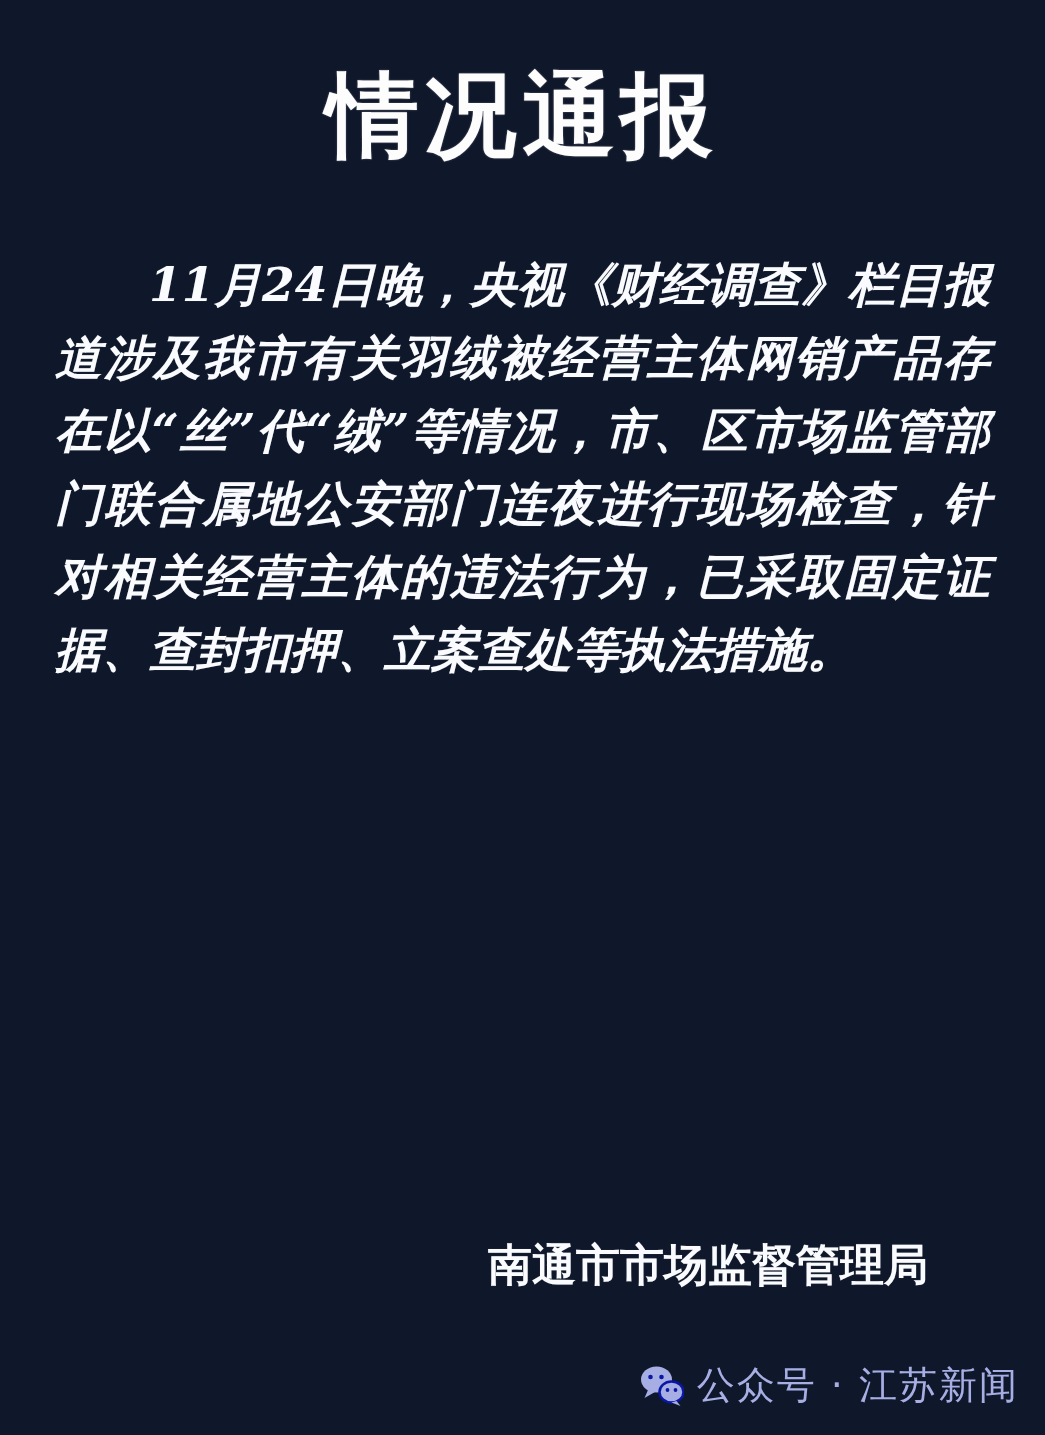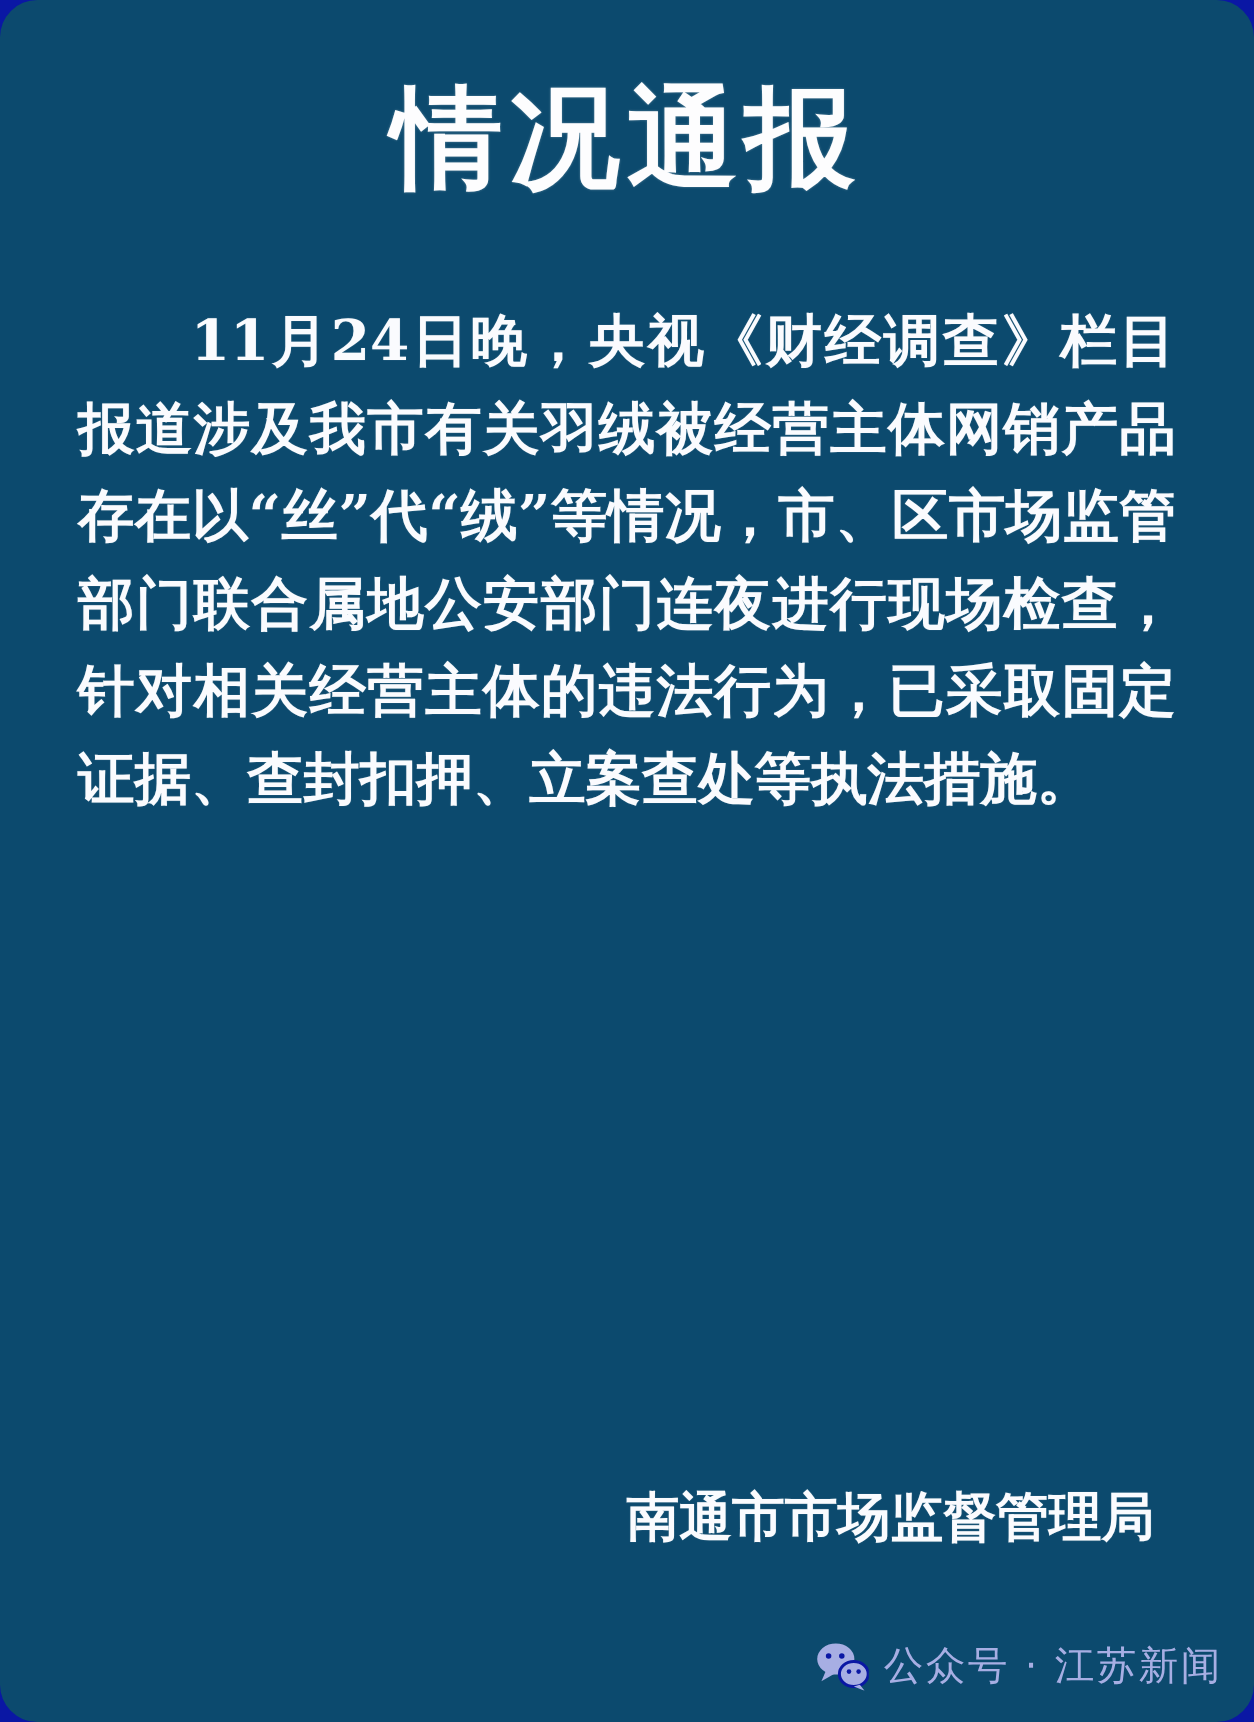--- a/index.html
+++ b/index.html
@@ -8,24 +8,23 @@
   }
   body {
     width: 1045px;
     height: 1435px;
     background: #0A17A4;
   }
   .page {
     position: relative;
     width: 1045px;
     height: 1435px;
-    background: #0c4a6e;
+    background: #0f172a;
     overflow: hidden;
     font-family: "DejaVu Serif", serif;
-    border-radius: 31px;
   }
   .title {
     margin: 0;
     padding-top: 64px;
     text-align: center;
     color: #FDFDFE;
     font-size: 92px;
     line-height: 102px;
     font-weight: bold;
     letter-spacing: 6px;
@@ -35,46 +34,47 @@
     margin: 82px 47px 0 47px;
     color: #FAFBFE;
     font-size: 47px;
     line-height: 73px;
     font-weight: bold;
     text-align: justify;
     text-justify: inter-ideograph;
     text-shadow: 0 0 1px rgba(255,255,255,0.3);
   }
   .content p {
-    margin: 18px;
+    margin: 8px;
     text-indent: 2em;
+    font-style: italic;
   }
   .signature-block {
     position: absolute;
     top: 1226px;
-    left: 522px;
+    left: 488px;
     width: 430px;
     text-align: right;
     color: #FAFBFE;
     font-weight: bold;
     font-size: 44px;
     line-height: 78px;
     text-shadow: 0 0 1px rgba(255,255,255,0.3);
     white-space: nowrap;
   }
   .watermark {
     position: absolute;
     right: 26px;
     bottom: 24px;
     display: flex;
     align-items: center;
     gap: 13px;
     color: #A7AEE3;
     font-family: "DejaVu Sans", sans-serif;
-    font-size: 33px;
+    font-size: 38px;
     letter-spacing: 2px;
   }
   .wm-icon {
     display: inline-flex;
     width: 44px;
     height: 40px;
   }
 </style>
 </head>
 <body>

